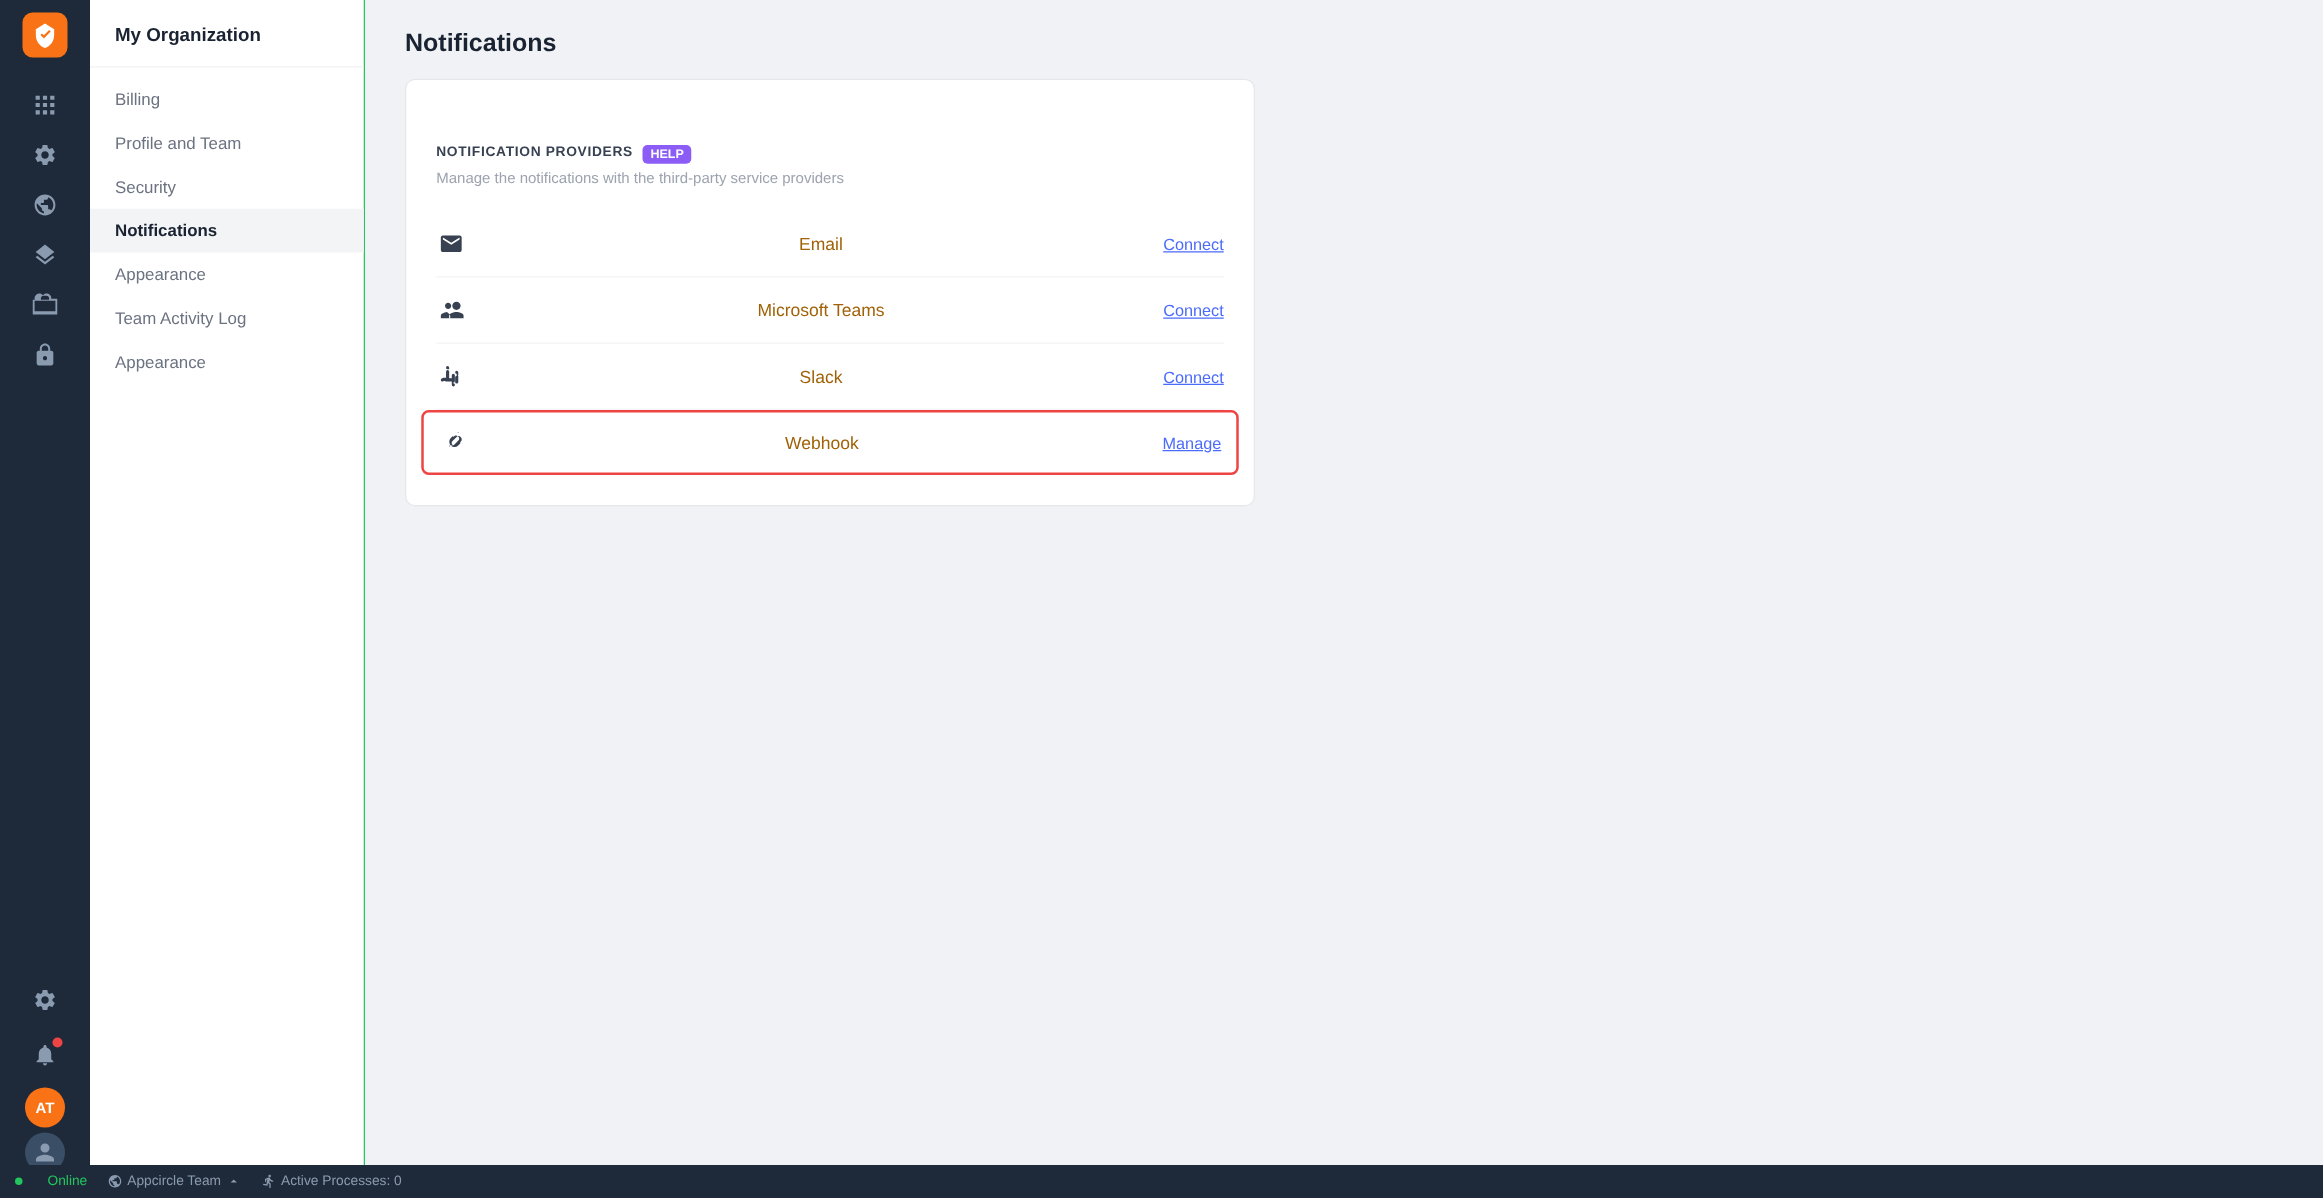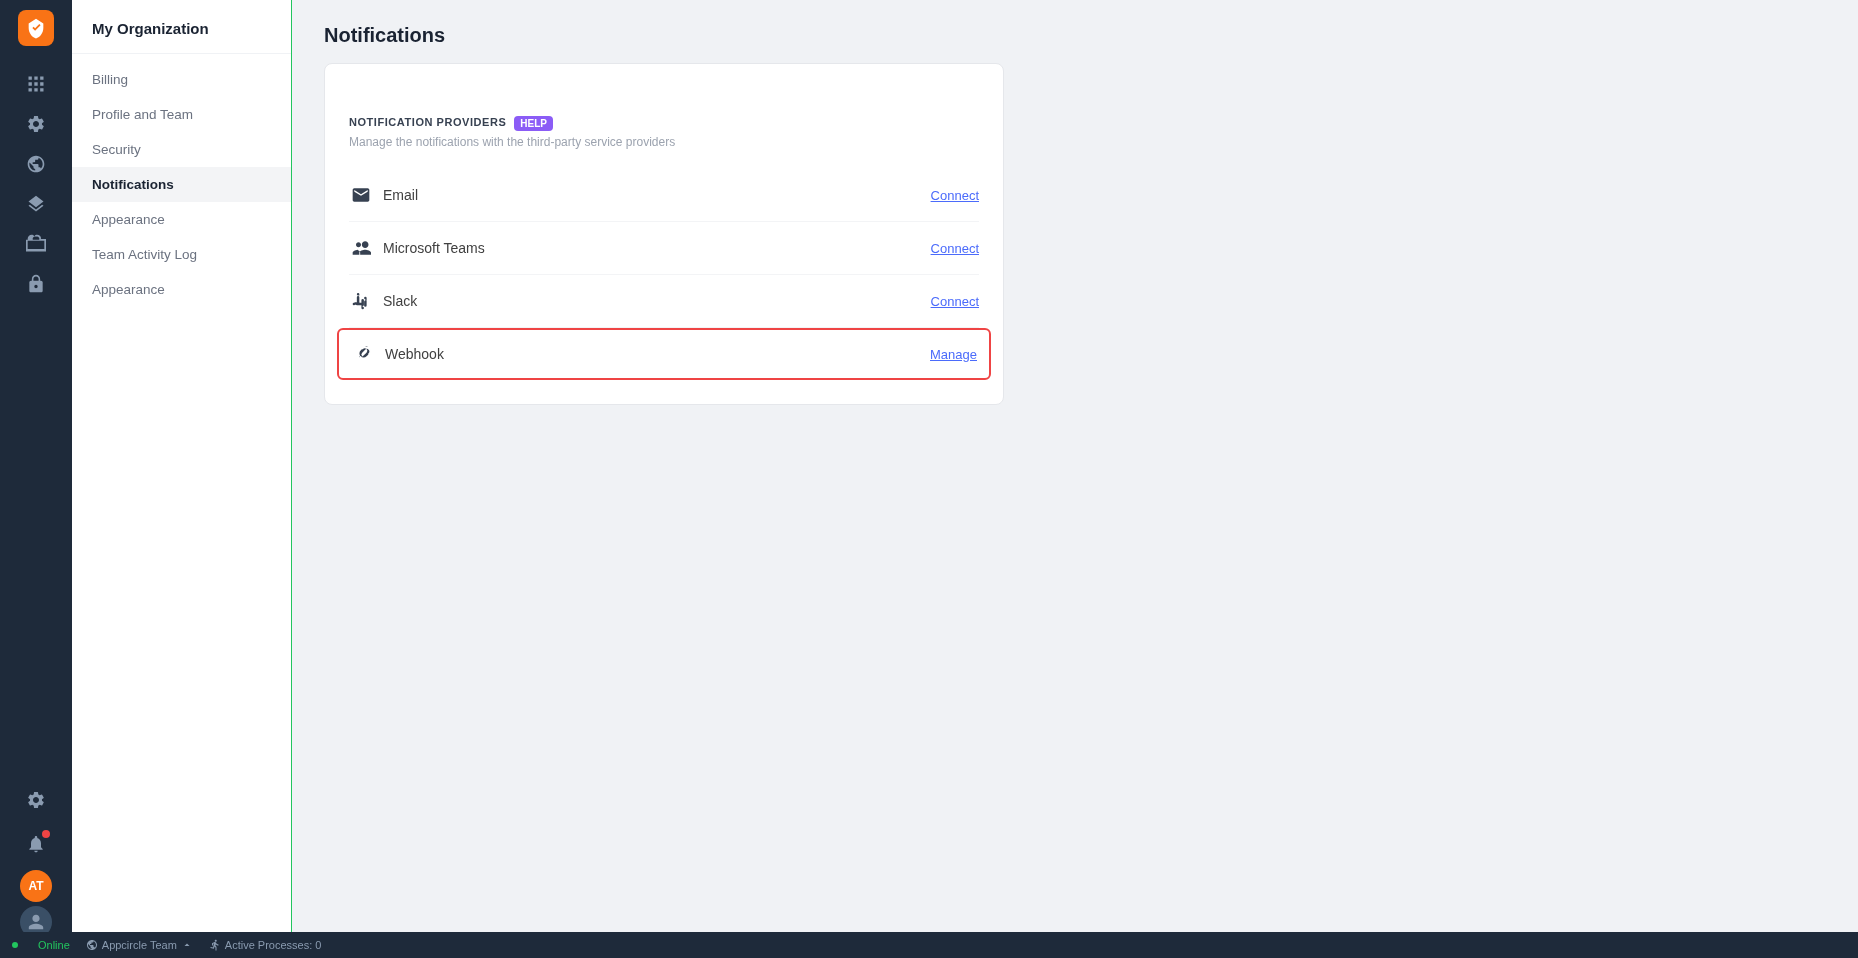--- a/index.html
+++ b/index.html
@@ -168,22 +168,23 @@
     .provider-icon {
       width: 24px; height: 24px;
       margin-right: 10px;
       display: flex; align-items: center; justify-content: center;
       color: #374151;
       flex-shrink: 0;
     }
     .provider-icon svg { width: 20px; height: 20px; }
     .provider-name {
       font-size: 14px;
-      color: #404040;
+      color: #a16207;
       flex: 1;
+      text-align: center;
     }
     .provider-action {
       font-size: 13px;
       color: #4b6bfb;
       text-decoration: underline;
       cursor: pointer;
       background: none;
       border: none;
       font-family: inherit;
     }

